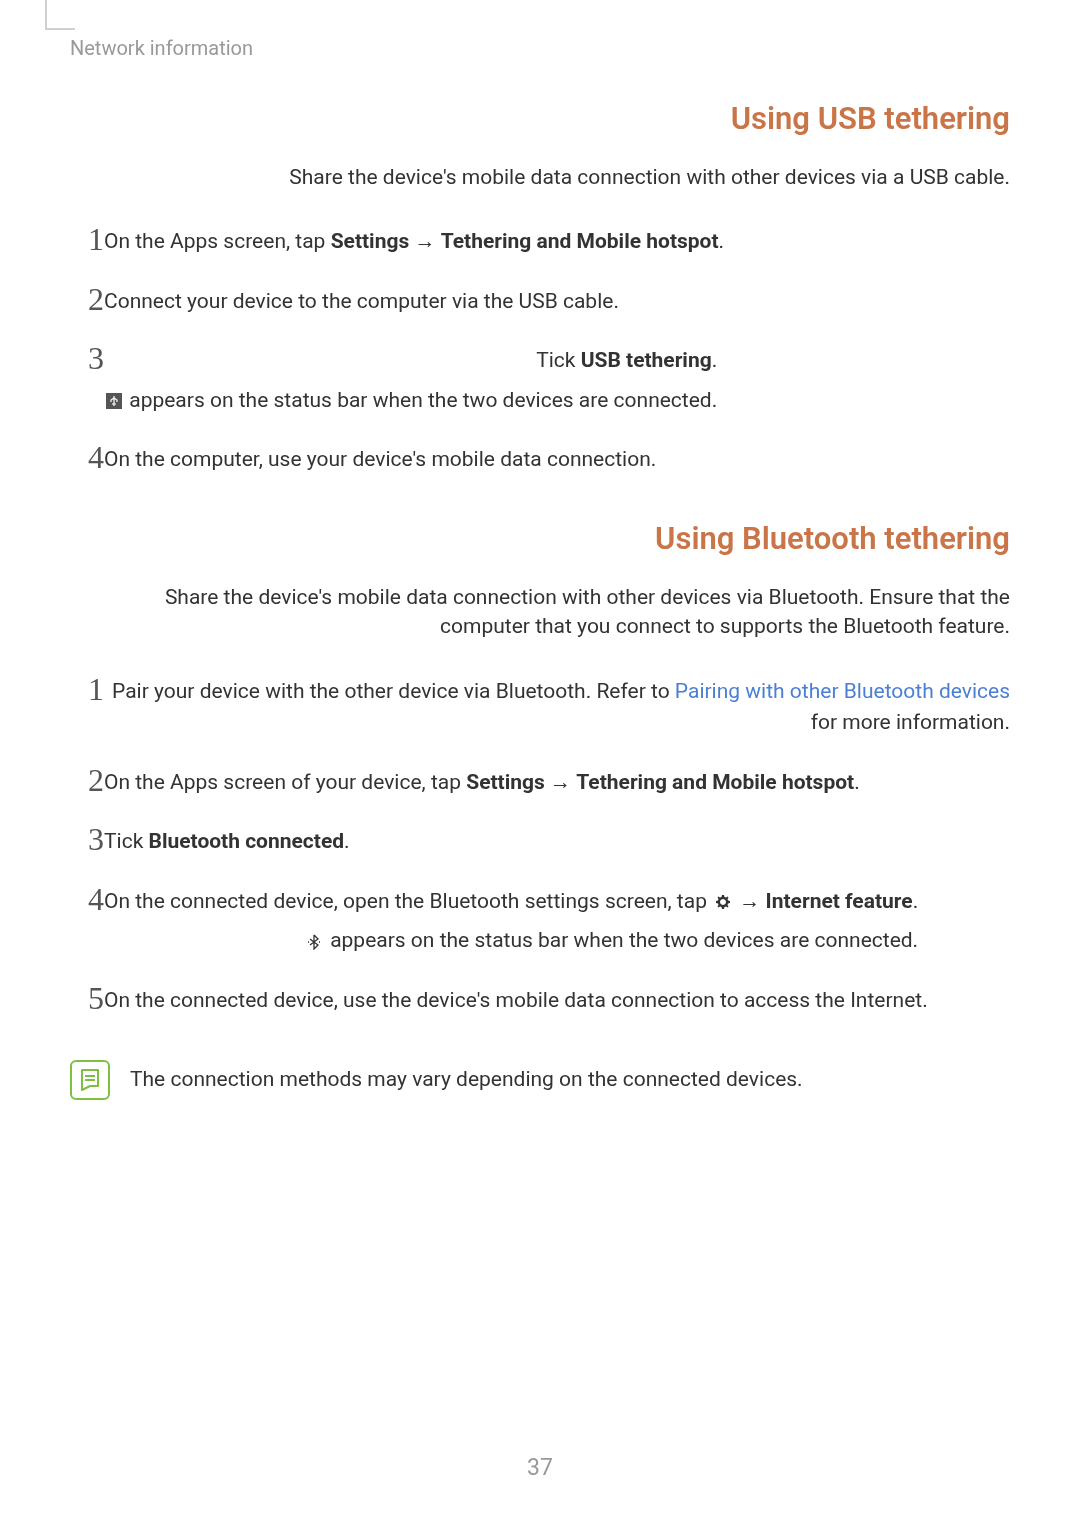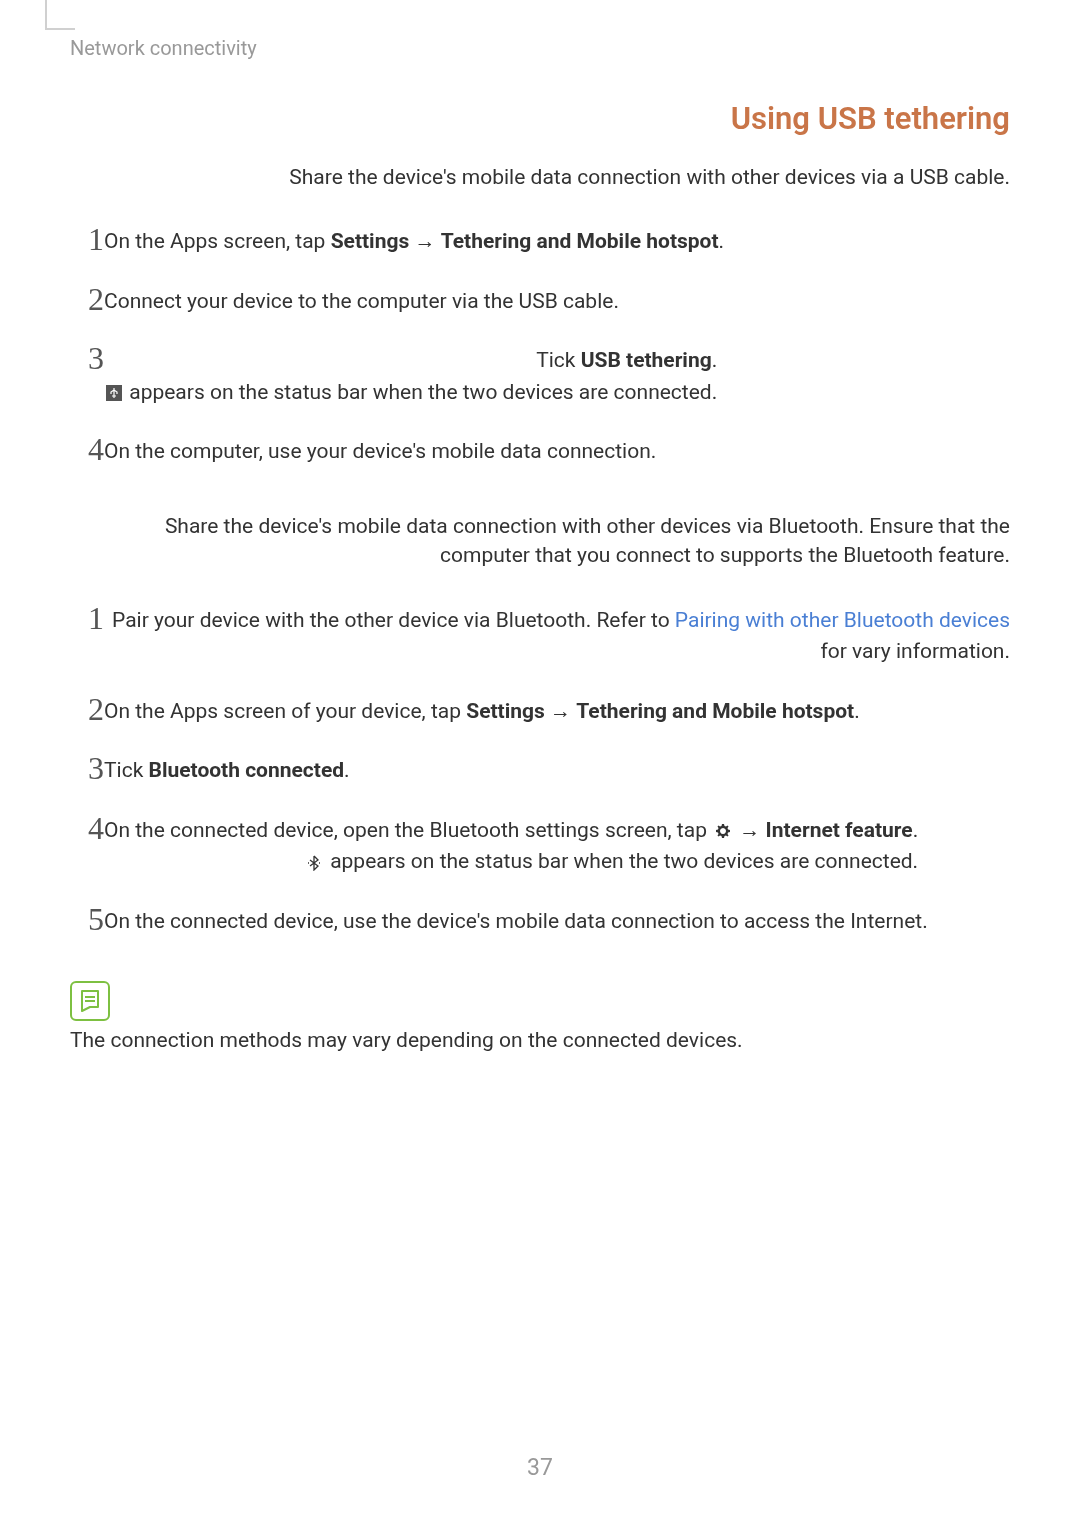--- a/index.html
+++ b/index.html
@@ -77,20 +77,21 @@
       font-family: Georgia, serif;
     }
     .step-content {
       font-size: 21px;
       color: #333;
       line-height: 1.5;
       padding-top: 4px;
     }
     .step-subline {
       display: block;
+      margin-top: 8px;
     }
     .bold {
       font-weight: 700;
     }
     .link {
       color: #4a7fd4;
     }
     .arrow {
       font-weight: 400;
     }
@@ -120,21 +121,20 @@
     }
     .icon-bt-tether {
       width: 18px;
       height: 18px;
     }
     .note-box {
       display: flex;
       align-items: flex-start;
       margin-top: 7px;
       margin-bottom: 30px;
-      flex-direction: column;
     }
     .note-icon {
       width: 40px;
       height: 40px;
       border: 2px solid #7dc041;
       border-radius: 6px;
       display: flex;
       align-items: center;
       justify-content: center;
       margin-right: 20px;
@@ -153,21 +153,21 @@
       text-align: center;
       font-size: 23px;
       color: #999;
     }
   </style>
 </head>
 <body>
 
 <div class="header-marker"></div>
 
-<div class="breadcrumb">Network connectivity</div>
+<div class="breadcrumb">Network information</div>
 
 <div class="content">
 
   <h2 class="heading">Using USB tethering</h2>
 
   <p class="intro-text">Share the device's mobile data connection with other devices via a USB cable.</p>
 
   <div class="step-list">
 
     <div class="step">
@@ -196,29 +196,30 @@
       </div>
     </div>
 
     <div class="step">
       <div class="step-number">4</div>
       <div class="step-content">On the computer, use your device's mobile data connection.</div>
     </div>
 
   </div>
 
+  <h2 class="heading">Using Bluetooth tethering</h2>
 
   <p class="intro-text">Share the device's mobile data connection with other devices via Bluetooth. Ensure that the computer that you connect to supports the Bluetooth feature.</p>
 
   <div class="step-list">
 
     <div class="step">
       <div class="step-number">1</div>
       <div class="step-content">
-        <span>Pair your device with the other device via Bluetooth. Refer to </span><span class="link">Pairing with other Bluetooth devices</span><span> for vary information.</span>
+        <span>Pair your device with the other device via Bluetooth. Refer to </span><span class="link">Pairing with other Bluetooth devices</span><span> for more information.</span>
       </div>
     </div>
 
     <div class="step">
       <div class="step-number">2</div>
       <div class="step-content">
         <span>On the Apps screen of your device, tap </span><span class="bold">Settings</span><span class="arrow"> → </span><span class="bold">Tethering and Mobile hotspot</span><span>.</span>
       </div>
     </div>
 

